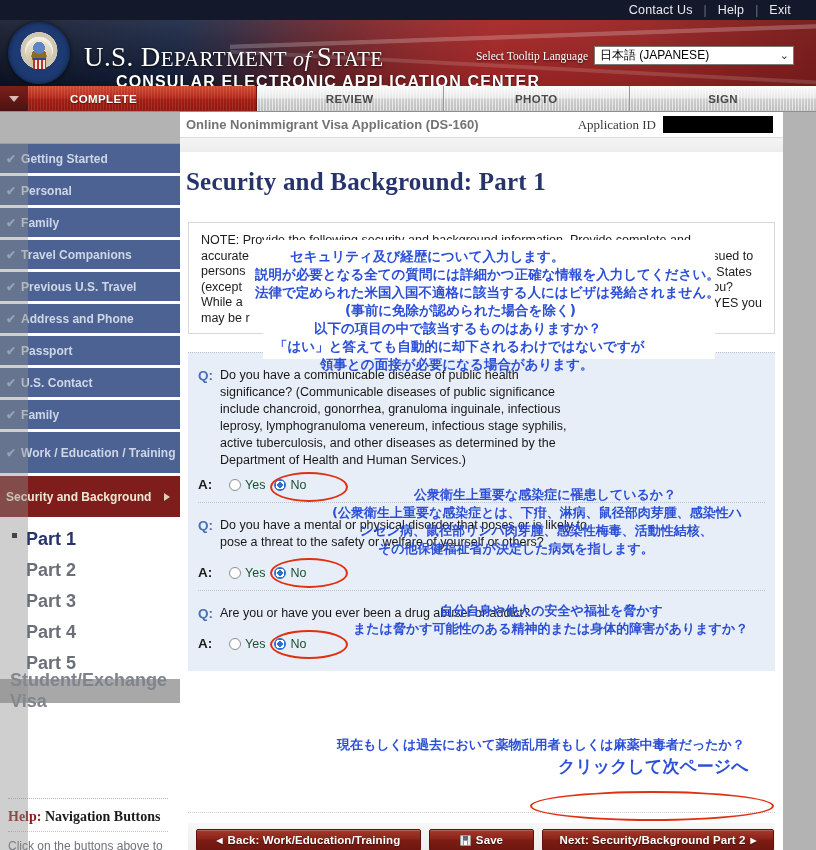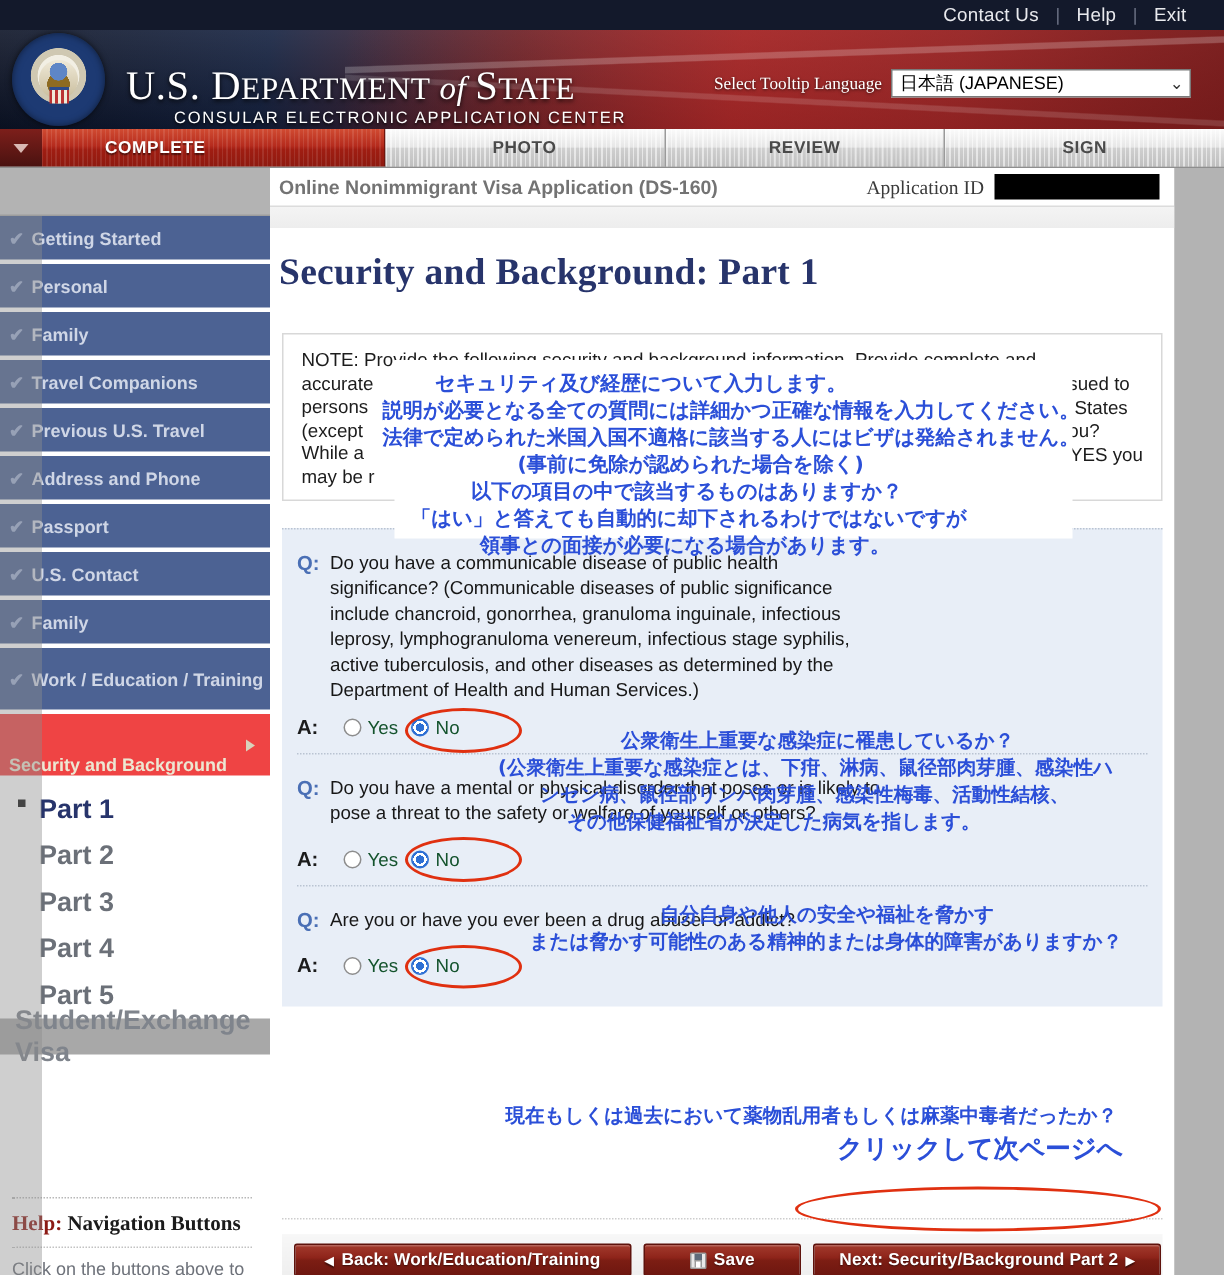--- a/index.html
+++ b/index.html
@@ -62,21 +62,21 @@
   .dos-title{
     position:absolute; left:84px; top:22px;
     color:#fff; font-family:"Liberation Serif", serif;
     font-size:27px; letter-spacing:.4px; white-space:nowrap;
     text-shadow:0 1px 3px rgba(0,0,0,.85);
   }
   .dos-title .sm{ font-size:21px; }
   .dos-title .of{ font-style:italic; font-size:22px; }
   .dos-sub{
     position:absolute; left:116px; top:53px;
-    color:#fff; font-size:11px; font-weight:normal; letter-spacing:1.15px;
+    color:#fff; font-size:16px; font-weight:bold; letter-spacing:1.15px;
     text-shadow:0 1px 2px rgba(0,0,0,.8);
   }
   .lang-wrap{
     position:absolute; right:22px; top:26px;
     display:flex; align-items:center; gap:6px;
   }
   .lang-label{
     color:#fff; font-family:"Liberation Serif", serif; font-size:11.5px;
     text-shadow:0 1px 2px rgba(0,0,0,.7); white-space:nowrap;
   }
@@ -133,21 +133,21 @@
     height:32px; background:#b3b3b3; border-bottom:1px solid #9d9d9d;
   }
   .nav-item{
     height:30px; margin:0 0 2px 0; display:flex; align-items:center;
     background:#4c6293; color:#cfd6e6; font-size:12px; font-weight:bold;
     padding-left:6px; border-bottom:1px solid #fff; position:relative;
   }
   .nav-item .chk{ color:#9fb0d4; font-size:12px; margin-right:5px; }
   .nav-item.two-line{ height:42px; line-height:14px; align-items:center; }
   .nav-item.current{
-    background:#ef4444; color:#ece7d2;align-items:flex-end;
+    background:#7f1d1d; color:#ece7d2;
   }
   .nav-item .caret{
     position:absolute; right:10px; top:50%; margin-top:-4px;
     width:0;height:0;border-top:4px solid transparent;border-bottom:4px solid transparent;
     border-left:6px solid #d8d2bb;
   }
   .subnav{
     padding-top:4px;
   }
   .sub-item{
@@ -319,22 +319,22 @@
       <span class="chev">⌄</span>
     </div>
   </div>
 </div>
 
 <div class="tabs">
   <div class="tab-arrow">
     <span class="tri"></span>
   </div>
   <div class="tab active">COMPLETE</div>
+  <div class="tab">REVIEW</div>
   <div class="tab">PHOTO</div>
-  <div class="tab">REVIEW</div>
   <div class="tab">SIGN</div>
 </div>
 
 <div class="page">
 
   <div class="sidenav">
     <div class="gray-top"></div>
 
     <div class="nav-item">
       <span class="chk">✔</span>

